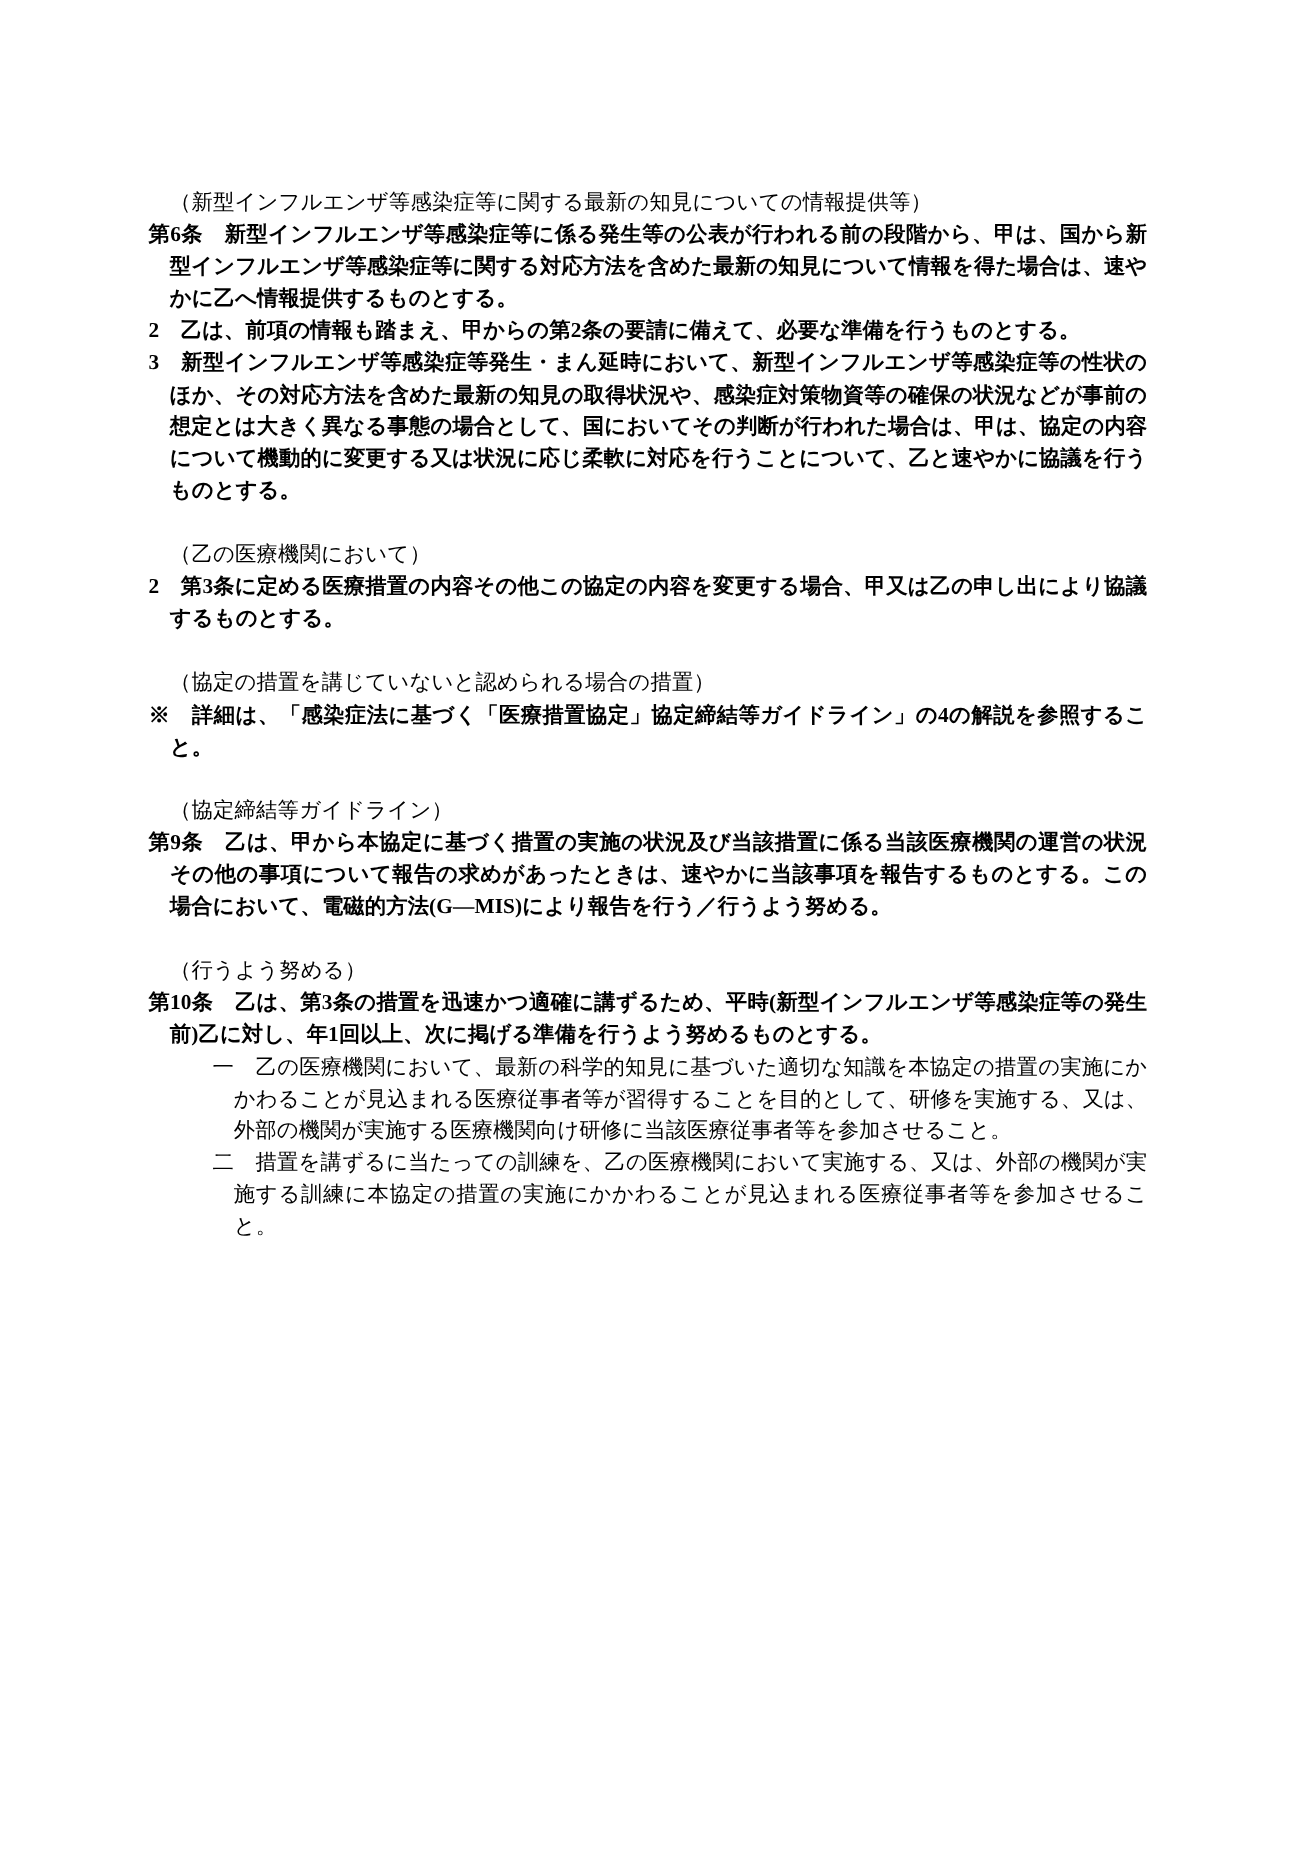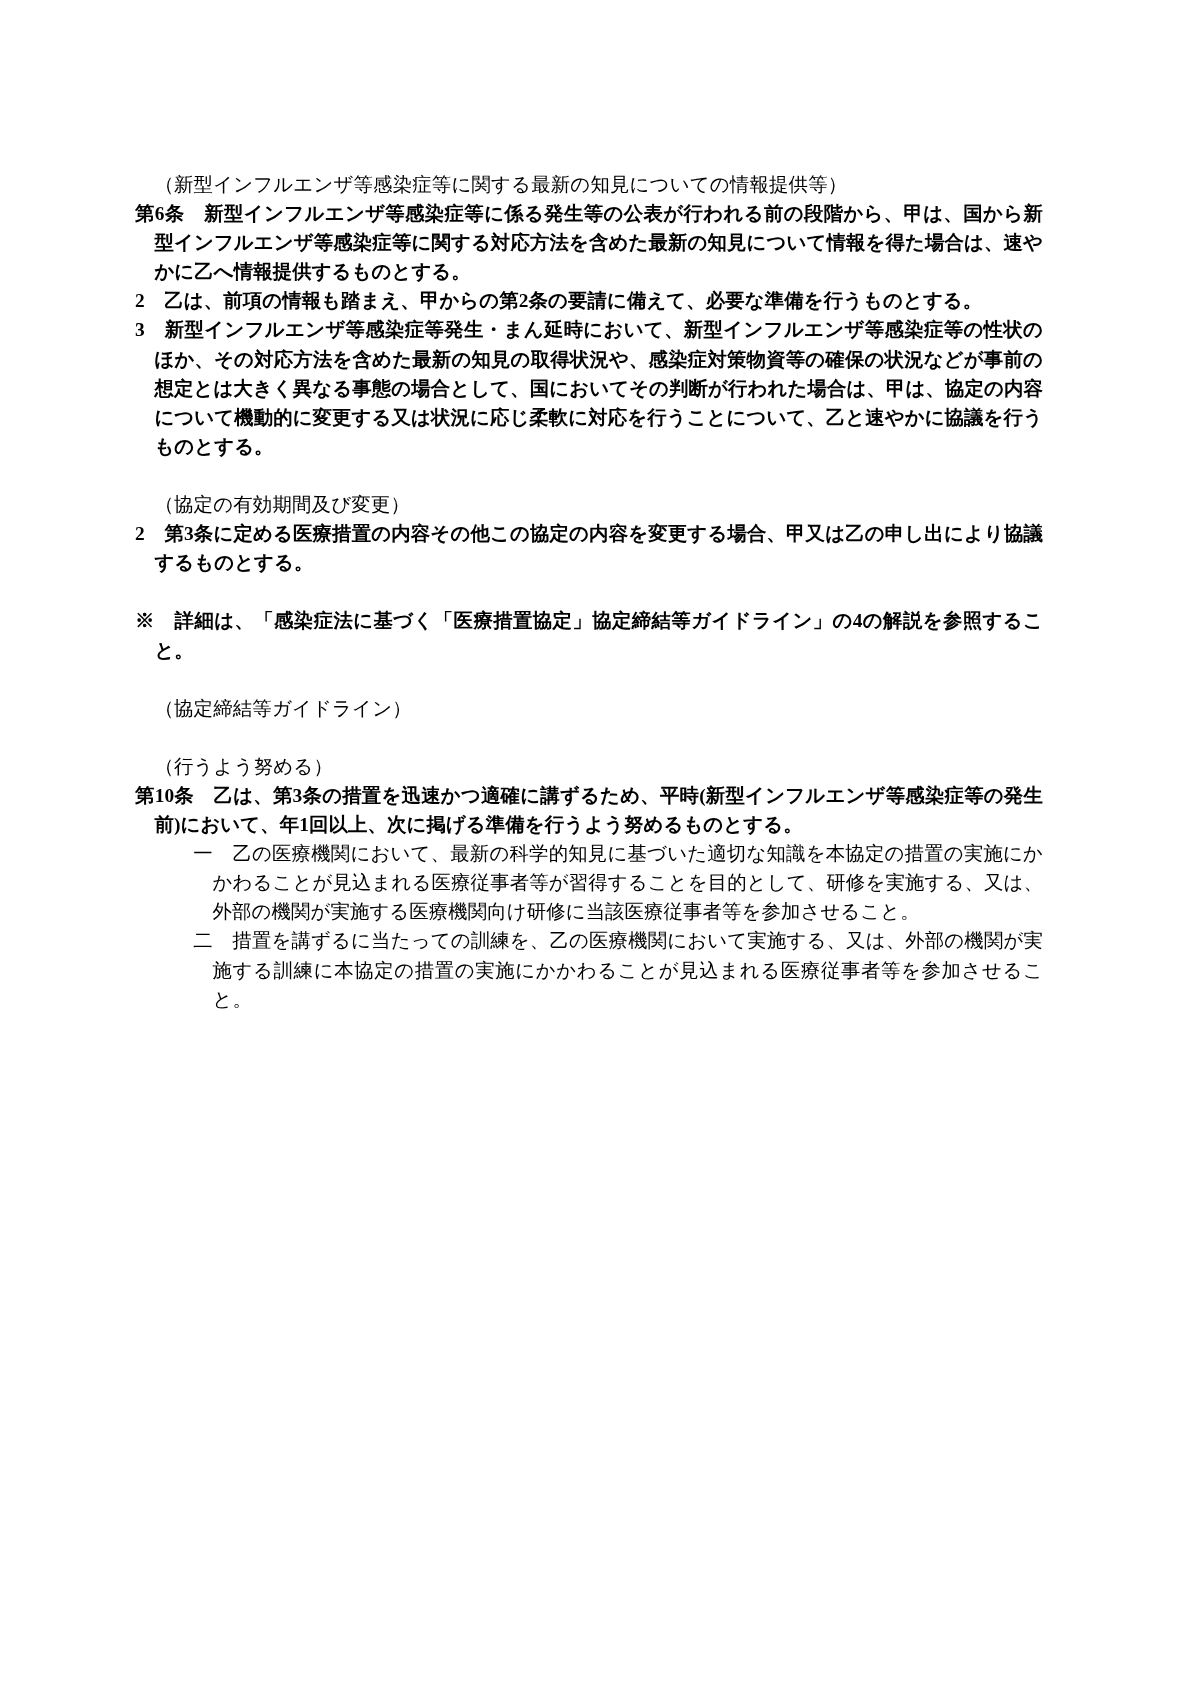--- a/index.html
+++ b/index.html
@@ -64,25 +64,27 @@
 </head>
 <body>
 
 <div class="page">
   <div class="doc-body" id="doc-body">
       <div class="blk heading">（新型インフルエンザ等感染症等に関する最新の知見についての情報提供等）</div>
       <div class="blk para">第6条　新型インフルエンザ等感染症等に係る発生等の公表が行われる前の段階から、甲は、国から新型インフルエンザ等感染症等に関する対応方法を含めた最新の知見について情報を得た場合は、速やかに乙へ情報提供するものとする。</div>
       <div class="blk para">2　乙は、前項の情報も踏まえ、甲からの第2条の要請に備えて、必要な準備を行うものとする。</div>
       <div class="blk para">3　新型インフルエンザ等感染症等発生・まん延時において、新型インフルエンザ等感染症等の性状のほか、その対応方法を含めた最新の知見の取得状況や、感染症対策物資等の確保の状況などが事前の想定とは大きく異なる事態の場合として、国においてその判断が行われた場合は、甲は、協定の内容について機動的に変更する又は状況に応じ柔軟に対応を行うことについて、乙と速やかに協議を行うものとする。</div>
       <div class="blk spacer" aria-hidden="true"></div>
-      <div class="blk heading">（協定の有効期間及び変更）</div>
+      <div class="blk heading">（乙の医療機関において）</div>
       <div class="blk para">2　第3条に定める医療措置の内容その他この協定の内容を変更する場合、甲又は乙の申し出により協議するものとする。</div>
       <div class="blk spacer" aria-hidden="true"></div>
+      <div class="blk heading">（協定の措置を講じていないと認められる場合の措置）</div>
       <div class="blk para">※　詳細は、「感染症法に基づく「医療措置協定」協定締結等ガイドライン」の4の解説を参照すること。</div>
       <div class="blk spacer" aria-hidden="true"></div>
       <div class="blk heading">（協定締結等ガイドライン）</div>
+      <div class="blk para">第9条　乙は、甲から本協定に基づく措置の実施の状況及び当該措置に係る当該医療機関の運営の状況その他の事項について報告の求めがあったときは、速やかに当該事項を報告するものとする。この場合において、電磁的方法(G—MIS)により報告を行う／行うよう努める。</div>
       <div class="blk spacer" aria-hidden="true"></div>
       <div class="blk heading">（行うよう努める）</div>
-      <div class="blk para">第10条　乙は、第3条の措置を迅速かつ適確に講ずるため、平時(新型インフルエンザ等感染症等の発生前)において、年1回以上、次に掲げる準備を行うよう努めるものとする。</div>
+      <div class="blk para">第10条　乙は、第3条の措置を迅速かつ適確に講ずるため、平時(新型インフルエンザ等感染症等の発生前)乙に対し、年1回以上、次に掲げる準備を行うよう努めるものとする。</div>
       <div class="blk item">一　乙の医療機関において、最新の科学的知見に基づいた適切な知識を本協定の措置の実施にかかわることが見込まれる医療従事者等が習得することを目的として、研修を実施する、又は、外部の機関が実施する医療機関向け研修に当該医療従事者等を参加させること。</div>
       <div class="blk item">二　措置を講ずるに当たっての訓練を、乙の医療機関において実施する、又は、外部の機関が実施する訓練に本協定の措置の実施にかかわることが見込まれる医療従事者等を参加させること。</div>
     </div>
 </div>
 
 </body></html>

